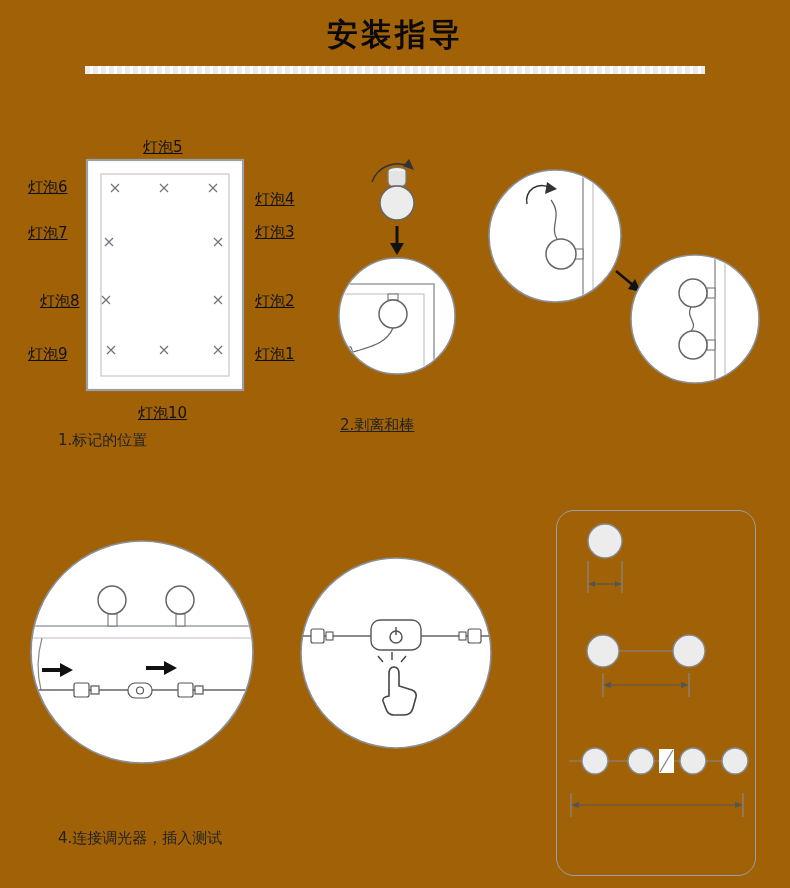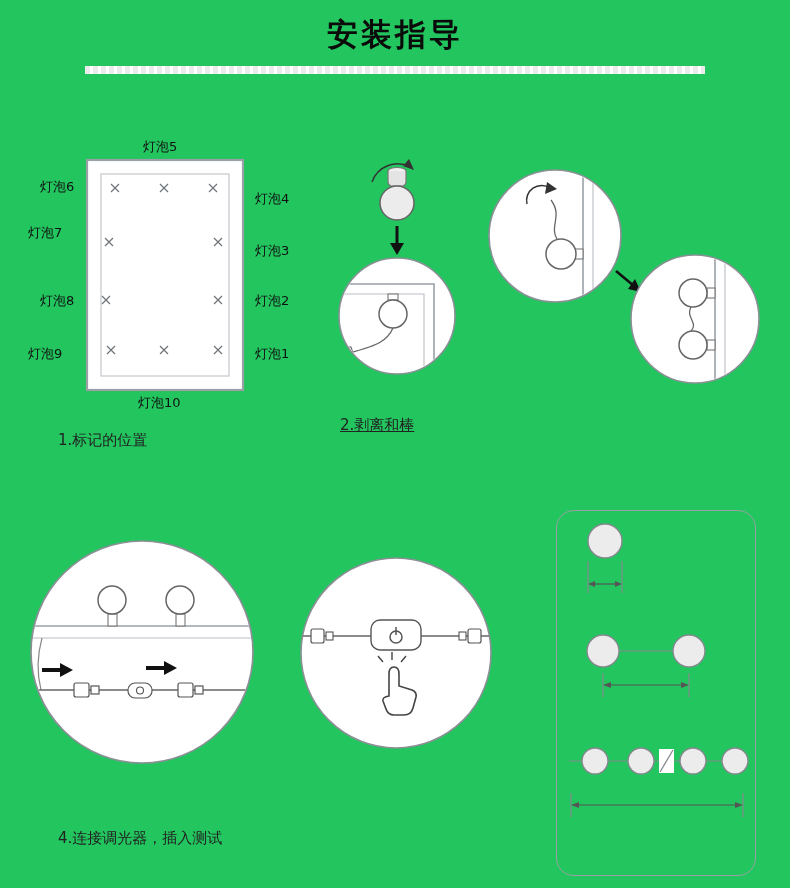--- a/index.html
+++ b/index.html
@@ -1,35 +1,35 @@
 <!DOCTYPE html>
 <html><head>
 <meta charset="utf-8">
 <style>
   html,body{margin:0;padding:0;background:#fff;}
   .page{
-    position:relative;width:790px;height:888px;margin:0 auto;background:#22c55e;
+    position:relative;width:790px;height:888px;margin:0 auto;background:#a16207;
     font-family:"DejaVu Sans","Liberation Sans",sans-serif;color:#1a1a1a;overflow:hidden;
   }
   .title{
     position:absolute;top:14px;left:0;width:100%;margin:0;text-align:center;
     font-size:31px;font-weight:700;letter-spacing:3px;color:#0a0a0a;
   }
   .watermark{
     position:absolute;top:66px;left:85px;width:620px;height:8px;
     background:repeating-linear-gradient(90deg,#ececec 0 5px,#ffffff 5px 8px);
   }
-  .label{position:absolute;font-size:13px;color:#111;white-space:nowrap;}
+  .label{position:absolute;font-size:15px;color:#111;white-space:nowrap;text-decoration:underline;}
   .caption{position:absolute;font-size:15px;color:#222;line-height:1.55;text-align:right;}
   .abs{position:absolute;}
   .lbl-top{left:143px;top:138px;}
-  .lbl-bottom{left:138px;top:394px;}
-  .lbl-l6{left:40px;top:178px;text-align:center;} .lbl-l7{left:28px;top:224px;}
+  .lbl-bottom{left:138px;top:404px;}
+  .lbl-l6{left:28px;top:178px;text-align:center;} .lbl-l7{left:28px;top:224px;}
   .lbl-l8{left:40px;top:292px;} .lbl-l9{left:28px;top:345px;}
-  .lbl-r4{left:255px;top:190px;} .lbl-r3{left:255px;top:242px;}
+  .lbl-r4{left:255px;top:190px;} .lbl-r3{left:255px;top:223px;}
   .lbl-r2{left:255px;top:292px;} .lbl-r1{left:255px;top:345px;text-align:center;}
   .cap1{left:58px;top:429px;}
   .cap2{left:340px;top:414px;text-decoration:underline;}
   .cap3{left:532px;top:427px;width:242px;}
   .cap4{left:58px;top:779px;margin-top:48px;}
   .cap5{left:344px;top:777px;width:218px;}
   .mirror-svg{left:85px;top:158px;}
   .bulb2-svg{left:358px;top:158px;}
   .circle2-svg{left:337px;top:256px;}
   .circle3a-svg{left:487px;top:168px;}

